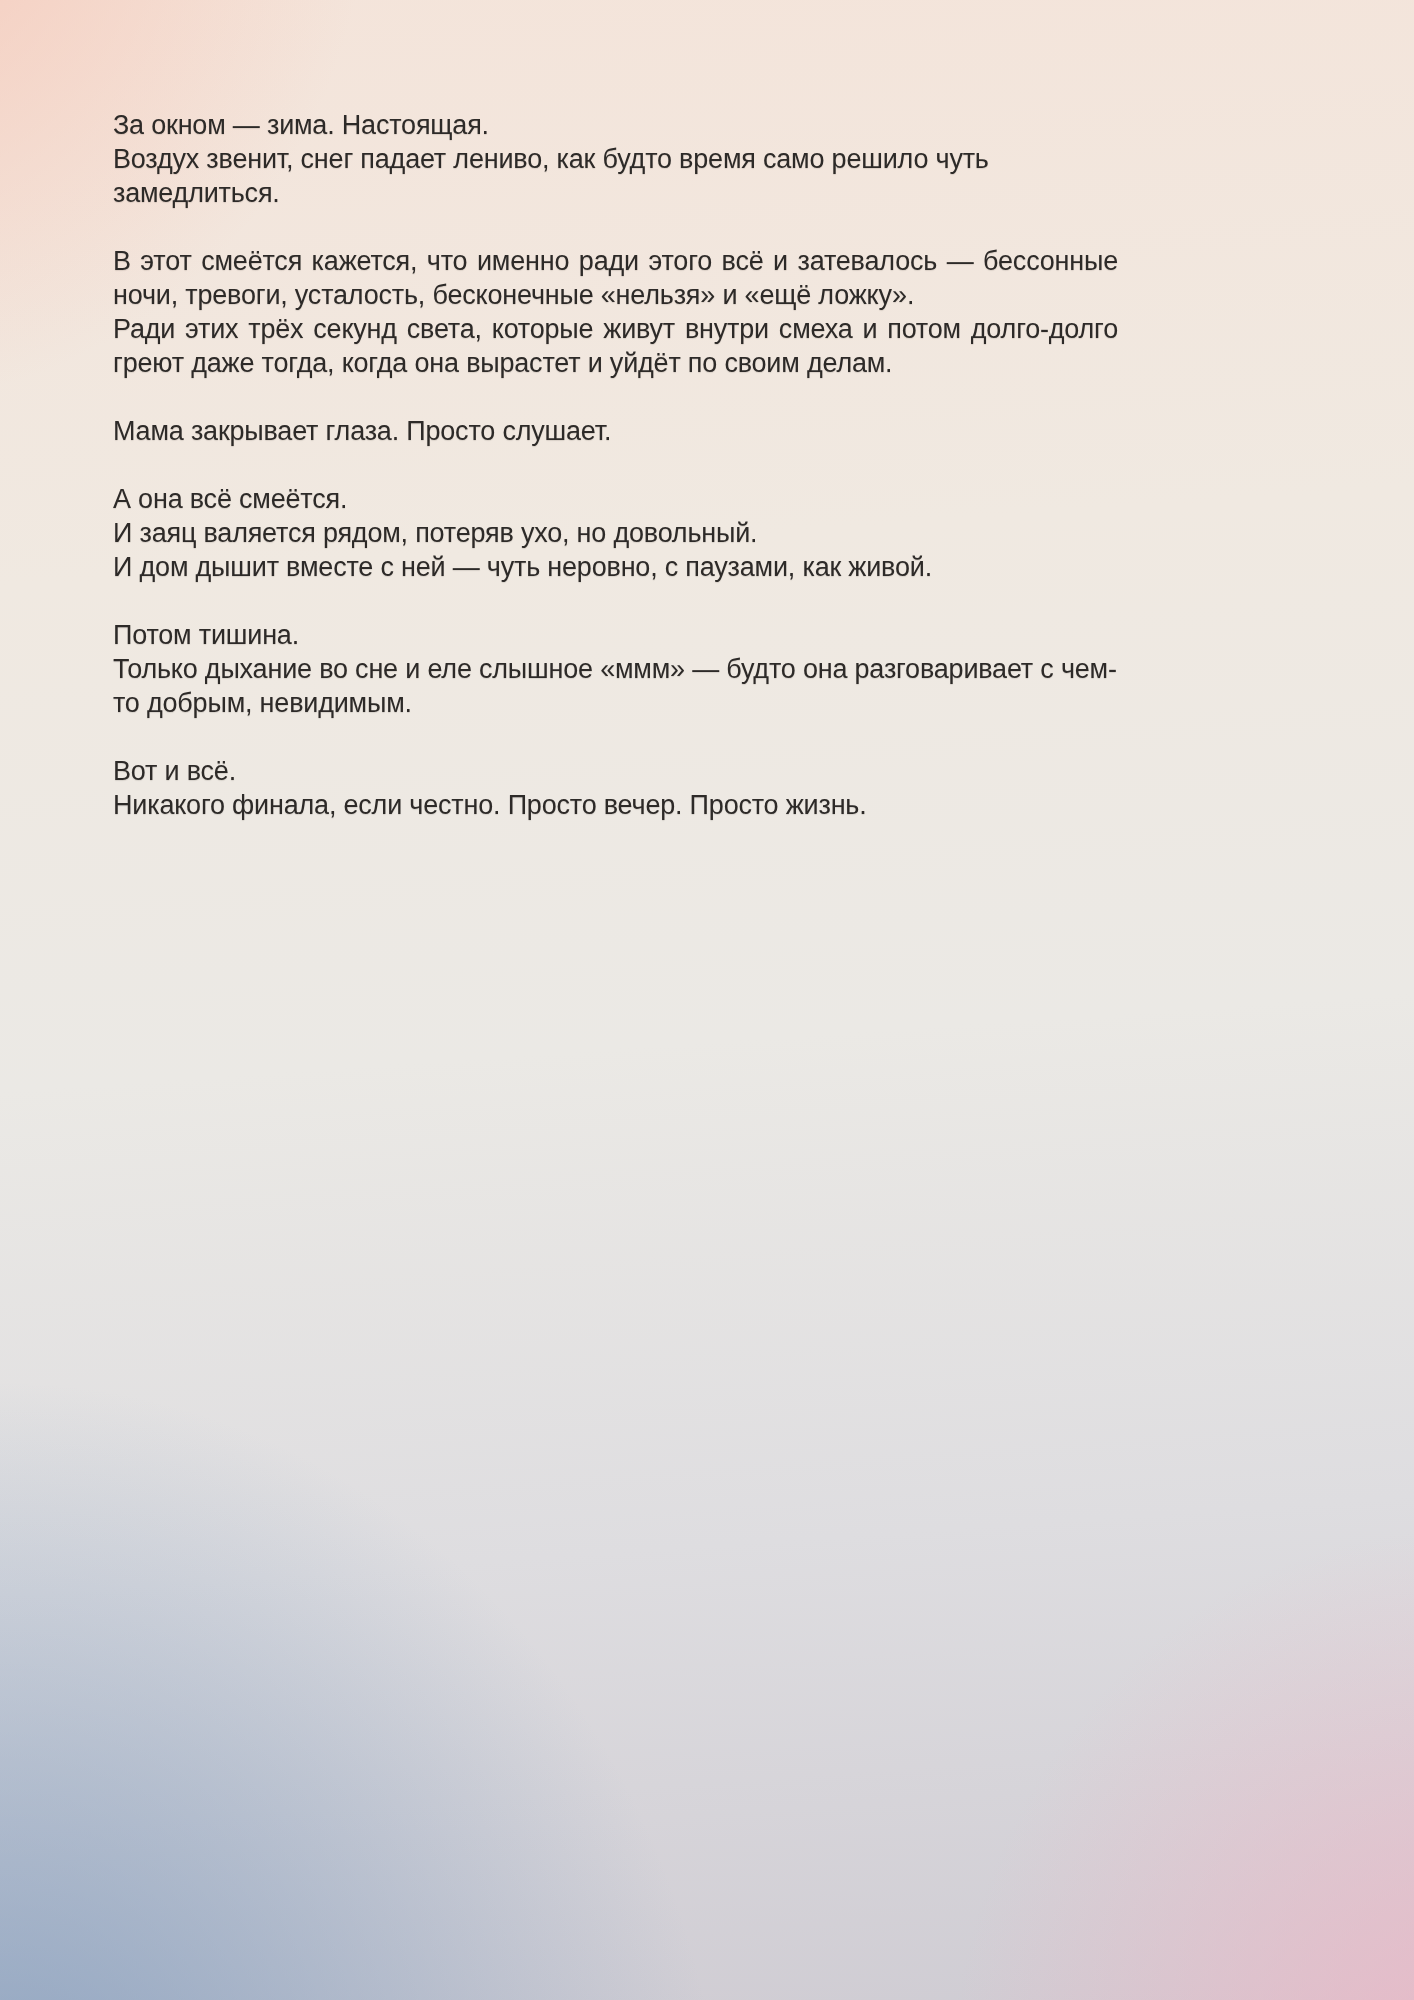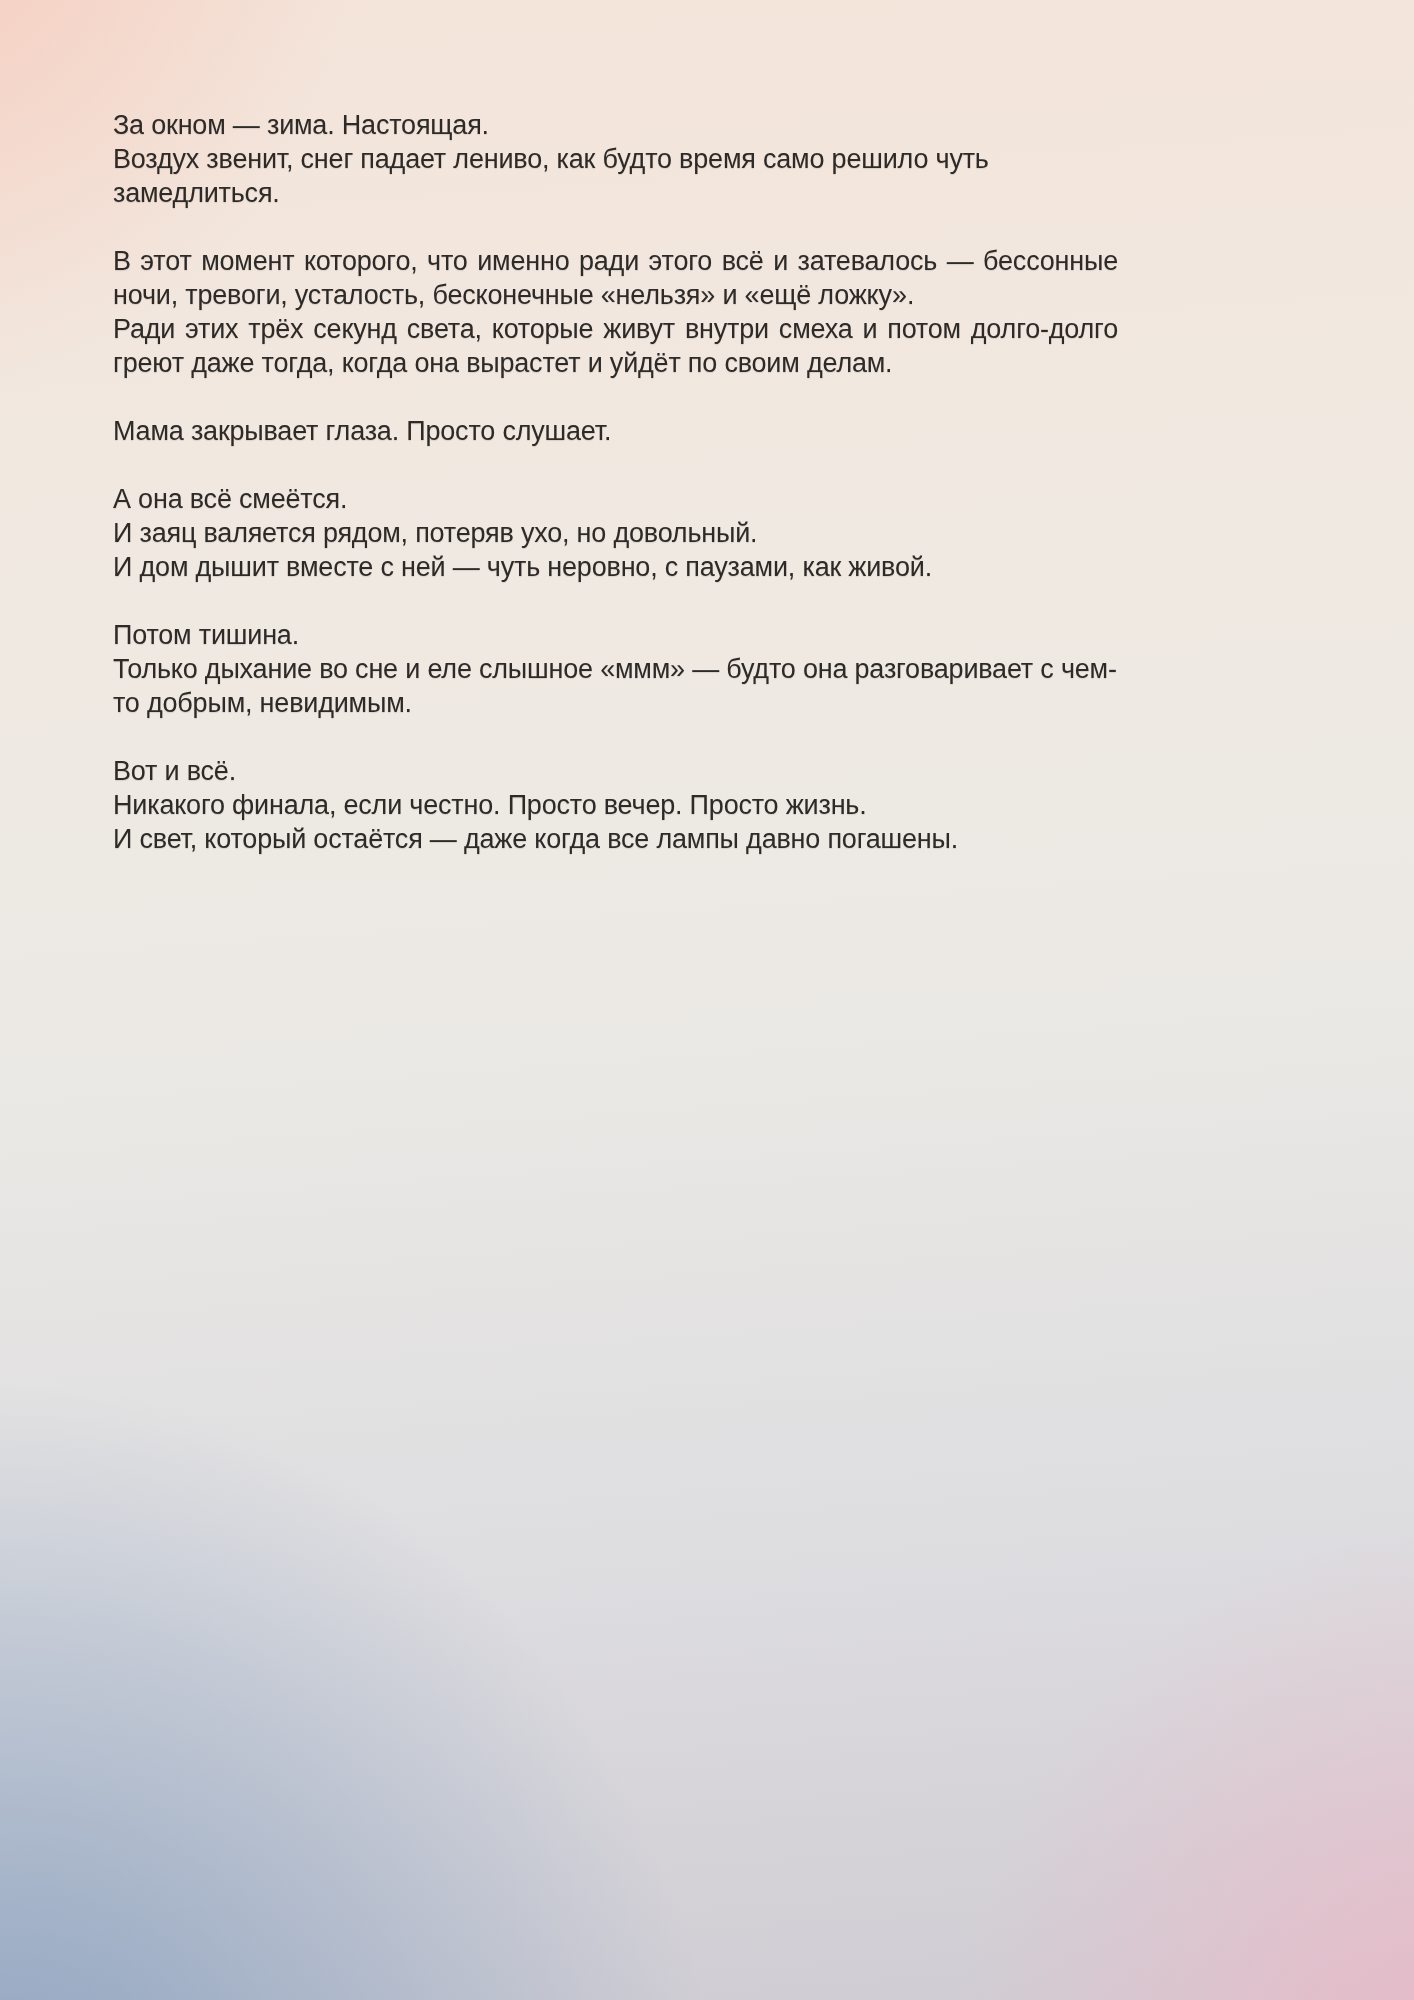--- a/index.html
+++ b/index.html
@@ -45,33 +45,32 @@
 </head>
 <body>
 
 <div class="page">
   <div class="text-document" id="paragraphs">
       <div class="paragraph" data-align="left">
         <p class="line">За окном — зима. Настоящая.</p>
         <p class="line">Воздух звенит, снег падает лениво, как будто время само решило чуть замедлиться.</p>
       </div>
       <div class="paragraph" data-align="justify">
-        <p class="line">В этот момент которого, что именно ради этого всё и затевалось — бессонные ночи, тревоги, усталость, бесконечные «нельзя» и «ещё ложку».</p>
+        <p class="line">В этот смеётся кажется, что именно ради этого всё и затевалось — бессонные ночи, тревоги, усталость, бесконечные «нельзя» и «ещё ложку».</p>
         <p class="line">Ради этих трёх секунд света, которые живут внутри смеха и потом долго-долго греют даже тогда, когда она вырастет и уйдёт по своим делам.</p>
       </div>
       <div class="paragraph" data-align="justify">
         <p class="line">Мама закрывает глаза. Просто слушает.</p>
       </div>
       <div class="paragraph" data-align="left">
         <p class="line">А она всё смеётся.</p>
         <p class="line">И заяц валяется рядом, потеряв ухо, но довольный.</p>
         <p class="line">И дом дышит вместе с ней — чуть неровно, с паузами, как живой.</p>
       </div>
       <div class="paragraph" data-align="left">
         <p class="line">Потом тишина.</p>
         <p class="line">Только дыхание во сне и еле слышное «ммм» — будто она разговаривает с чем-то добрым, невидимым.</p>
         <p class="line">&nbsp;</p>
         <p class="line">Вот и всё.</p>
         <p class="line">Никакого финала, если честно. Просто вечер. Просто жизнь.</p>
-        <p class="line">И свет, который остаётся — даже когда все лампы давно погашены.</p>
       </div>
     </div>
 </div>
 
 </body></html>

